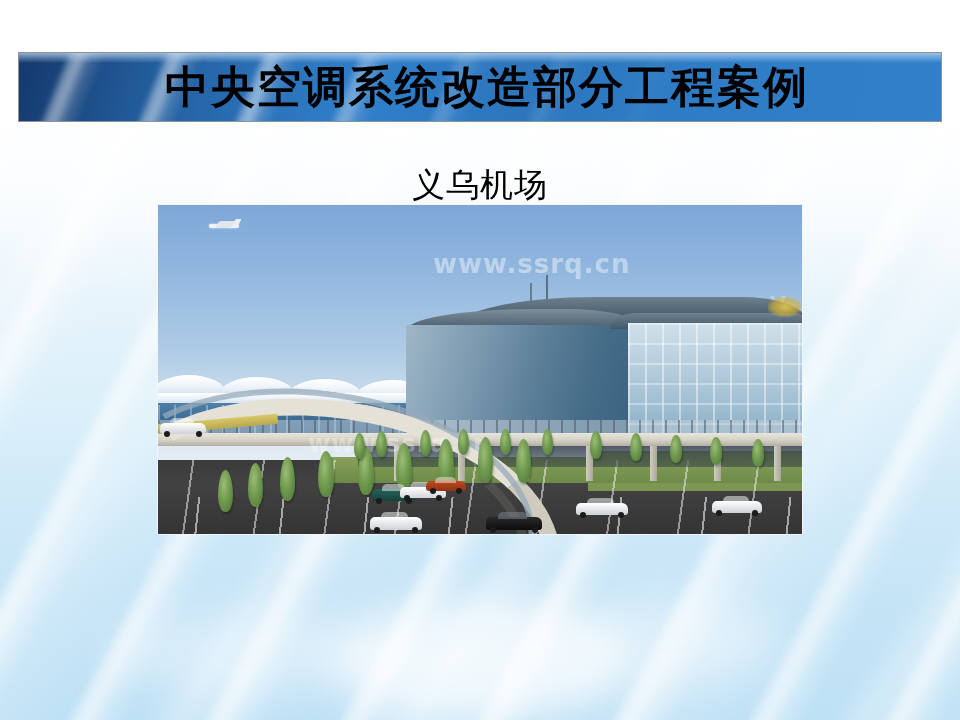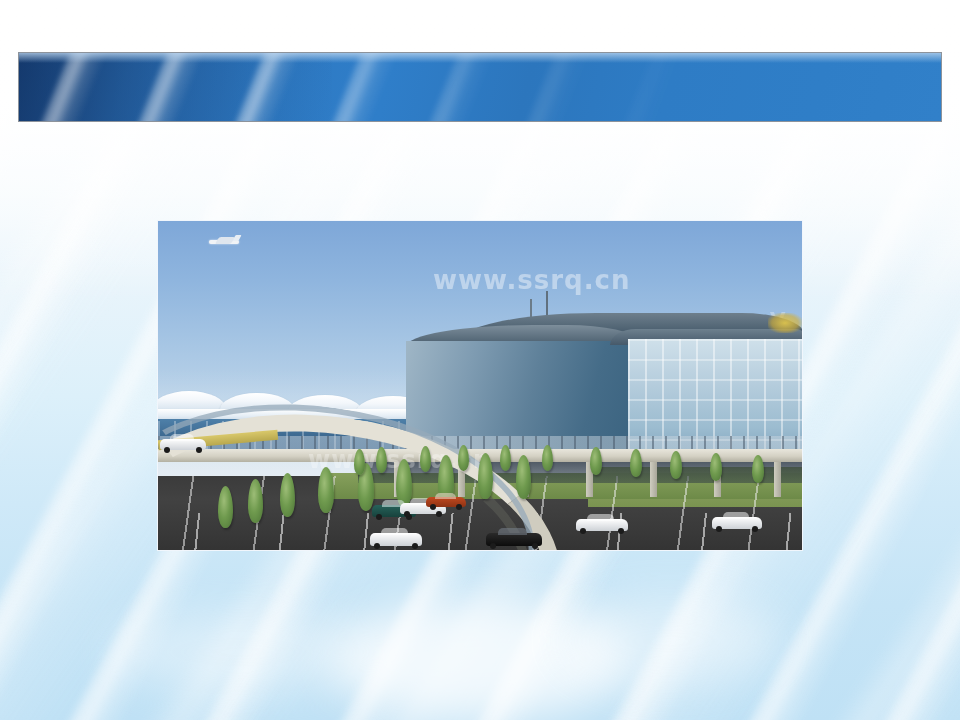--- a/index.html
+++ b/index.html
@@ -158,21 +158,21 @@
     color: #000000;
     letter-spacing: 1px;
     line-height: 1.1;
     z-index: 5;
   }
 
   
   .photo-frame {
     position: absolute;
     left: 157px;
-    top: 220px;
+    top: 204px;
     width: 646px;
     height: 331px;
     overflow: hidden;
     box-sizing: border-box;
     border: 1px solid rgba(255,255,255,0.85);
     background: #9fc4e8;
     z-index: 4;
   }
   .ph { position: absolute; }
 
@@ -411,22 +411,24 @@
   <div class="bg-streaks2"></div>
   <div class="bg-topwash"></div>
   <div class="bg-cloudpuff" style="left:330px; top:600px; width:300px; height:120px;"></div>
   <div class="bg-cloudpuff" style="left:560px; top:596px; width:220px; height:90px; opacity:.55;"></div>
   <div class="bg-cloudpuff" style="left:110px; top:612px; width:260px; height:80px; opacity:.5;"></div>
 
   <div class="title-banner">
     <div class="banner-dark"></div>
     <div class="banner-streaks"></div>
     <div class="banner-topsheen"></div>
+    <div class="title-text">中央空调系统改造部分工程案例</div>
   </div>
 
+  <div class="subtitle">义乌机场</div>
 
   <div class="photo-frame">
     <div class="ph p-sky"></div>
     <div class="ph p-haze"></div>
 
     <div class="ph p-plane">
       <div class="body"></div>
         <div class="wing"></div>
         <div class="tail"></div>
     </div>

